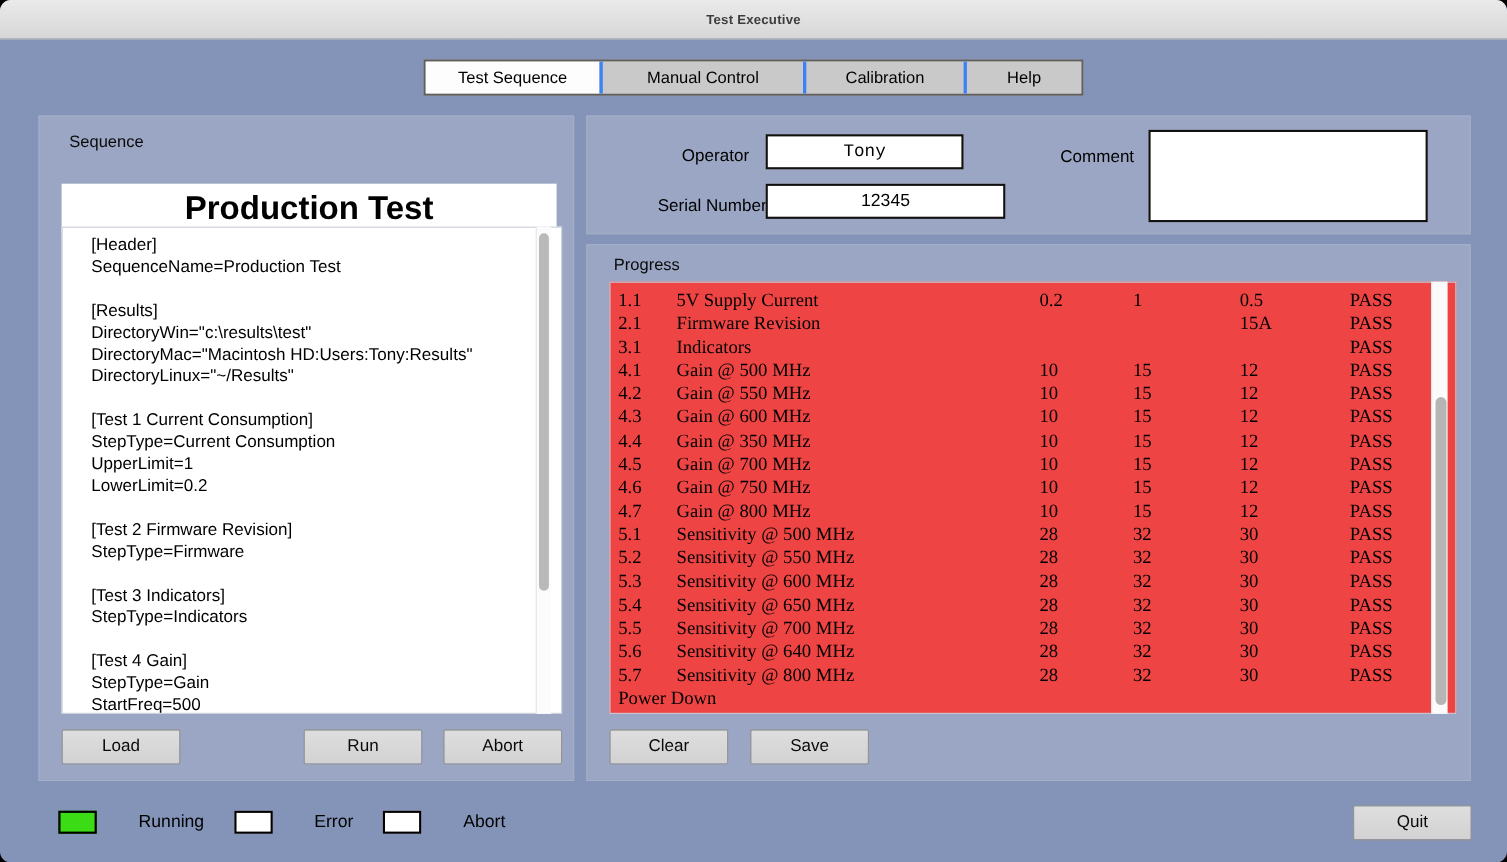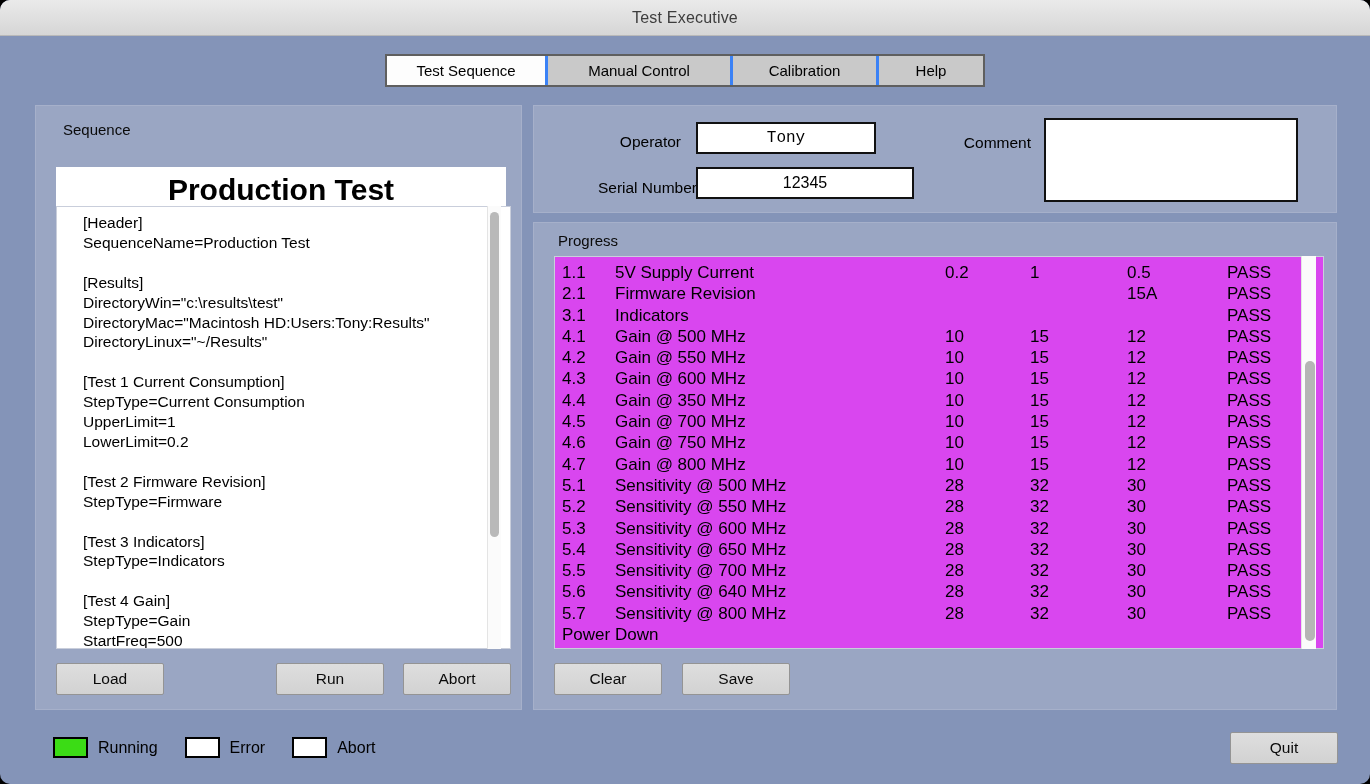--- a/index.html
+++ b/index.html
@@ -9,21 +9,21 @@
     border-radius:10px;background:#8494b8;
     font-family:"Liberation Sans",sans-serif;color:#000;
   }
   
   #titlebar{
     position:absolute;left:0;top:0;width:1370px;height:36px;
     background:linear-gradient(#eaeaea,#d6d6d6);
     border-bottom:1px solid #b9b9b9;
     display:flex;align-items:center;justify-content:center;
   }
-  #titlebar .title{font-size:16px;font-weight:normal;color:#3d3d3d;letter-spacing:.2px;}
+  #titlebar .title{font-size:12px;font-weight:bold;color:#3d3d3d;letter-spacing:.2px;}
   
   .tab-group{
     position:absolute;left:385px;top:54px;height:33px;display:flex;
     border:2px solid #5f5f5f;background:#c9c9c9;
   }
   .tab{
     height:100%;display:flex;align-items:center;justify-content:center;
     background:#c9c9c9;font-size:15px;cursor:default;
   }
   .tab + .tab{border-left:3px solid #3b82f6;}
@@ -68,29 +68,29 @@
     position:absolute;background:#fff;border:2px solid #111;
     font-family:"Liberation Sans",sans-serif;font-size:16px;text-align:center;
     padding:0;outline:none;color:#000;
   }
   #comment-box{
     position:absolute;left:510px;top:12px;width:254px;height:84px;background:#fff;
     border:2px solid #111;resize:none;outline:none;font-family:"Liberation Sans",sans-serif;font-size:15px;
   }
   
   #prog-list{
-    position:absolute;left:20px;top:33px;width:770px;height:393px;background:#d946ef;
+    position:absolute;left:20px;top:33px;width:770px;height:393px;background:#ef4444;
     border:1px solid #c9cedb;overflow:hidden;padding:5px 0 0 7px;
-    font-family:Liberation Sans, sans-serif;font-size:17px;line-height:21.3px;
+    font-family:Liberation Serif, serif;font-size:17px;line-height:21.3px;
   }
   .prow{display:grid;grid-template-columns:53px 330px 85px 97px 100px 1fr;}
   .prow span{white-space:pre;overflow:visible;}
   
   .indicators{position:absolute;left:53px;top:737px;display:flex;align-items:center;}
-  .indicator{display:flex;align-items:center;margin-right:27px;}
+  .indicator{display:flex;align-items:center;margin-right:27px;gap:28px;}
   .ind-box{width:35px;height:21px;border:2px solid #000;background:#fff;margin-right:10px;}
   .ind-label{font-size:16px;}
   #quit-btn{left:1230px;top:732px;}
 </style>
 </head>
 <body>
 
 <div id="window">
 
   <div id="titlebar">

